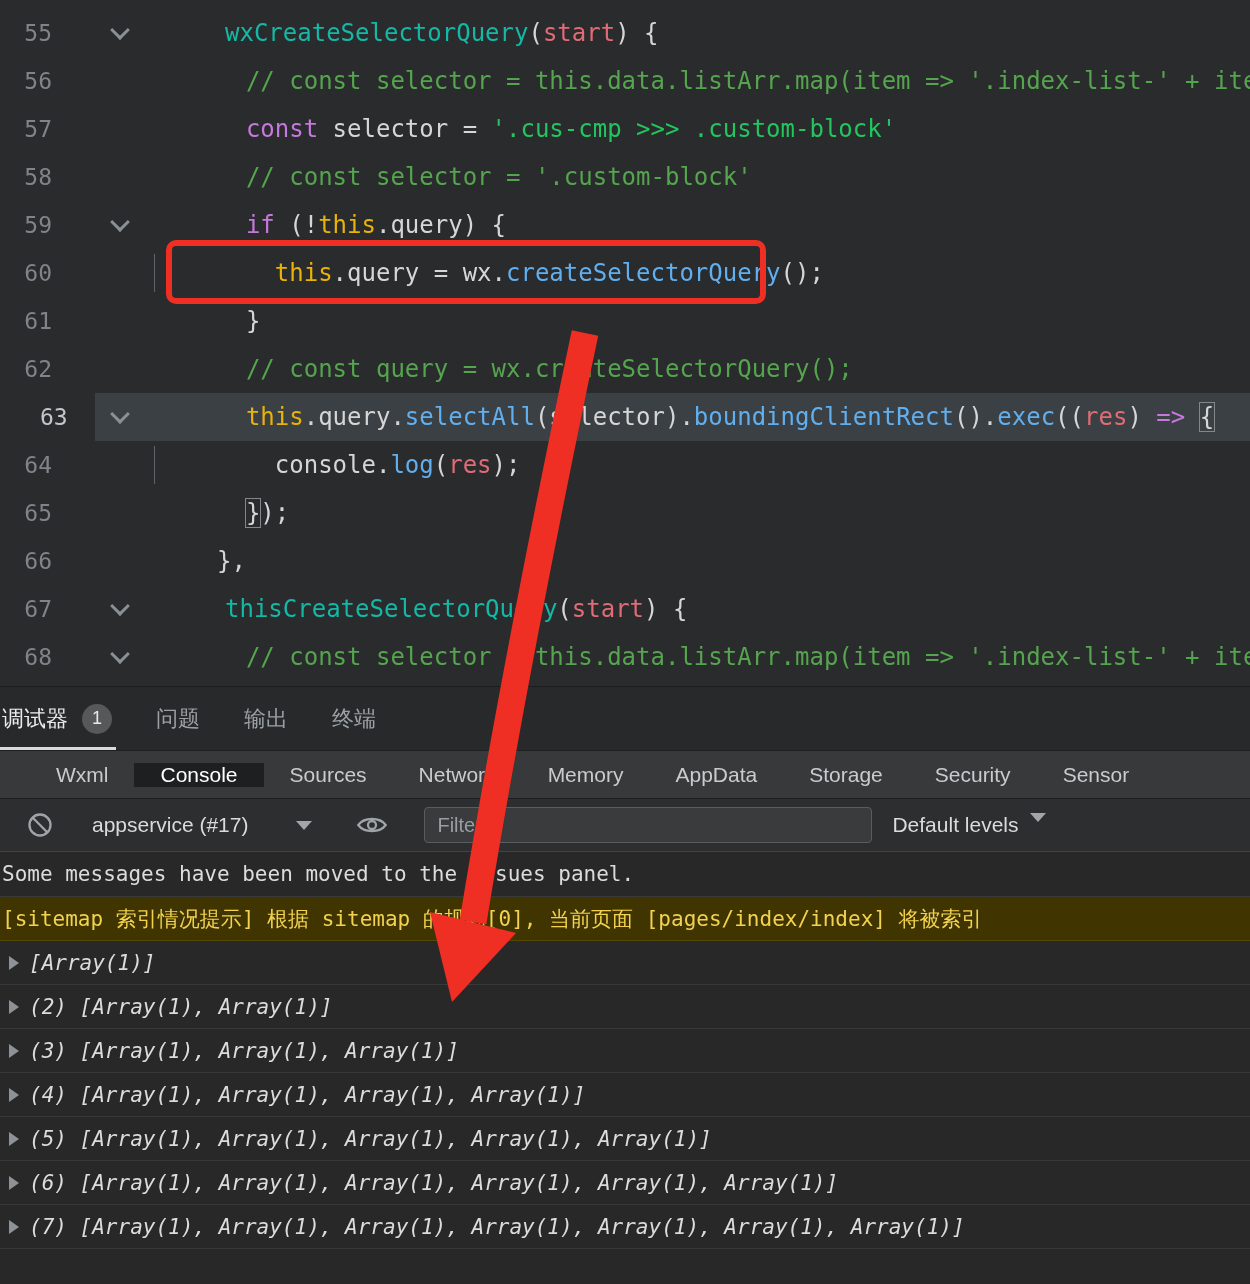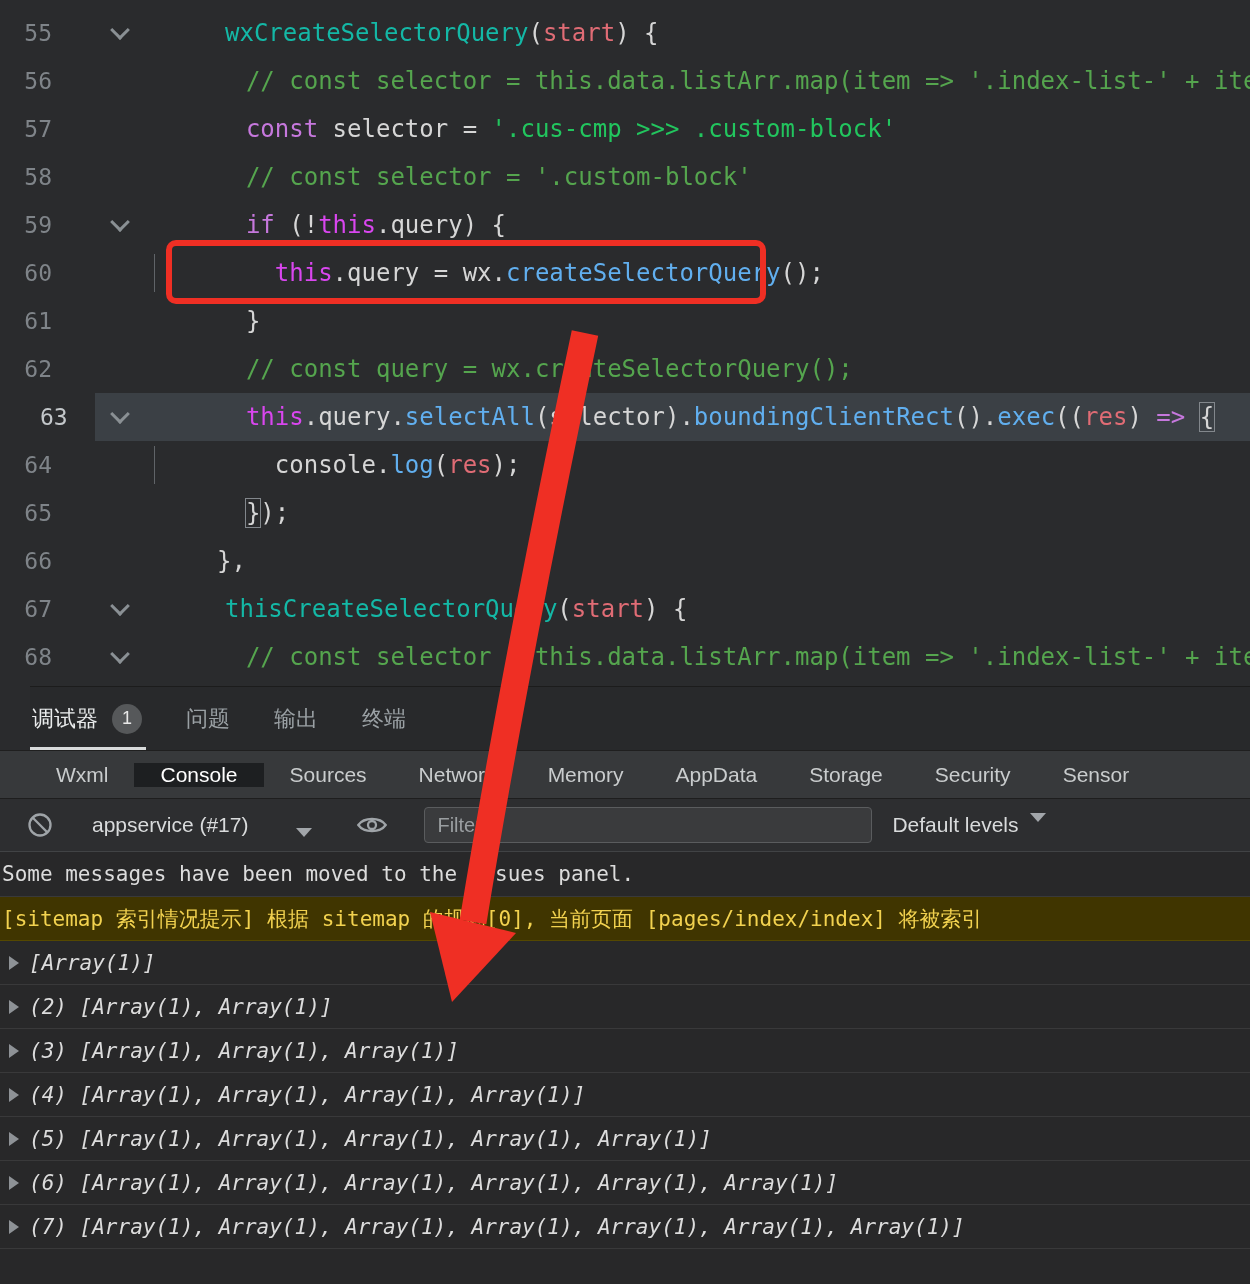--- a/index.html
+++ b/index.html
@@ -16,46 +16,46 @@
   .line.guide::after { content:''; position:absolute; left:154px; top:5px; height:38px; width:1px; background:#606468; }
   .ln { position:relative; width:52px; flex:none; text-align:right; color:#7f8489; font-size:23px; }
   .line.hl .ln { color:#c3c7ca;padding-left:40px; }
   .fold { position:relative; width:43px; flex:none; display:flex; align-items:center; justify-content:center; }
   .fold.on::after { content:''; display:block; width:11px; height:11px;
                     border-right:3px solid #8a9094; border-bottom:3px solid #8a9094;
                     transform:rotate(45deg); margin-top:-6px; }
   .txt { position:relative; flex:1; padding-left:30px; overflow:hidden; }
   .tk-d { color:#d6d6d6; } .tk-kw { color:#c678dd; } .tk-cm { color:#55a54e; }
   .tk-str { color:#22c55e; } .tk-fn { color:#14b8a6;margin-left:8px; } .tk-fn2 { color:#61afef; }
-  .tk-this { color:#d946ef; } .tk-param { color:#e06c75; }
+  .tk-this { color:#eab308; } .tk-param { color:#e06c75; }
   .tk-bx { color:#d6d6d6; outline:1px solid #82878c; }
   .hl-box { position:absolute; left:166px; top:240px; width:600px; height:64px;
             border:6px solid var(--ann); border-radius:10px; z-index:40; pointer-events:none; }
 
   
   .row1 { height:64px; background:#28292b; border-top:1px solid #1c1c1c;
           display:flex; align-items:center; gap:44px; padding-left:2px;
-          font-size:22px; color:#9aa0a4;margin-left:30px; }
+          font-size:22px; color:#9aa0a4; }
   .row1 .tab { position:relative; display:flex; align-items:center; gap:14px; height:100%; cursor:pointer; }
   .row1 .tab.active { color:#e9ebec; }
   .row1 .tab.active::after { content:''; position:absolute; left:-2px; right:-4px; bottom:0; height:3px; background:#d8dadb; }
   .badge { width:30px; height:30px; border-radius:50%; background:#56585a; color:#e8e8e8;
            font-size:18px; display:flex; align-items:center; justify-content:center; }
 
   
   .row2 { height:48px; background:#37393b; border-top:1px solid #1f1f1f;
           display:flex; align-items:center; padding-left:30px; font-size:21px; color:#c9cccd; }
   .tab2 { display:flex; align-items:center; padding:0 26px; cursor:pointer; }
   .tab2.active { background:#1d1f21; color:#ffffff; }
 
   
   .toolbar { height:54px; background:#2d2e30; border-top:1px solid #1e1e1e; border-bottom:1px solid #414345;
              display:flex; align-items:center; }
   .icon-block { width:28px; height:28px; margin-left:26px; flex:none; cursor:pointer; }
-  .context { display:flex; align-items:flex-end; margin-left:38px; color:#d9dbdc; font-size:21px; cursor:pointer; }
+  .context { display:flex; align-items:center; margin-left:38px; color:#d9dbdc; font-size:21px; cursor:pointer; }
   .caret { width:0; height:0; border-left:8px solid transparent; border-right:8px solid transparent;
            border-top:9px solid #a2a6aa; }
   .context .caret { margin-left:48px; }
   .icon-eye { width:32px; height:24px; margin-left:44px; flex:none; cursor:pointer; }
   .filter { margin-left:36px; width:448px; height:36px; background:#3a3b3d; border:1px solid #5a5c5e;
             border-radius:4px; color:#c6c8c9; font-size:20px; padding:0 12px;
             font-family:"Liberation Sans","DejaVu Sans",sans-serif; }
   .filter::placeholder { color:#9a9ea1; }
   .levels { display:flex; align-items:flex-start; gap:12px; margin-left:20px; color:#d9dbdc; font-size:21px; cursor:pointer; }
 

